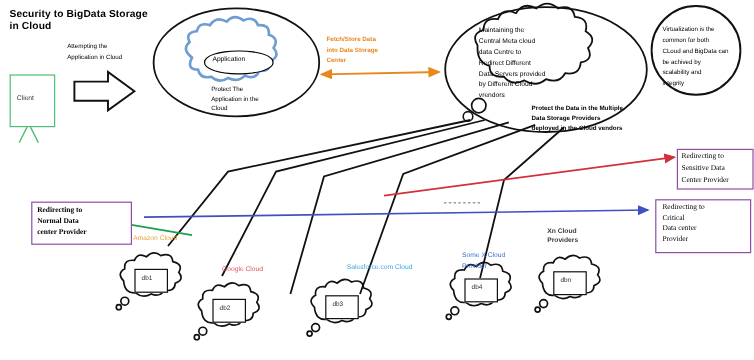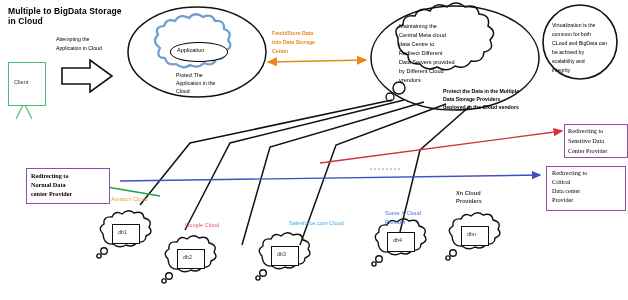--- a/index.html
+++ b/index.html
@@ -114,21 +114,21 @@
       </g>
       <g>
         <path d="M452,236 q-6,-6 1,-10 q-1,-8 8,-7 q3,-7 10,-3 q6,-6 12,-1 q9,-3 10,5
                  q9,2 5,9 q5,6 -3,9 q0,7 -9,6 q-4,6 -11,3 q-7,4 -13,-1 q-9,1 -10,-10 z"></path>
         <circle cx="453" cy="253" r="3.3"></circle>
         <circle cx="448" cy="258" r="2.1"></circle>
       </g>
     </g>
   </svg>
 
-  <div class="txt title" style="left:8px;top:6px;width:120px;">Multiple to BigData Storage in Cloud</div>
+  <div class="txt title" style="left:8px;top:6px;width:120px;">Security to BigData Storage in Cloud</div>
 
   <div class="clientbox" style="left:8px;top:62px;width:36px;height:42px;"></div>
   <div class="clienttxt" style="left:14px;top:79px;">Client</div>
 
   <div class="txt tiny" style="left:56px;top:36px;">Attempting the</div>
   <div class="txt tiny" style="left:56px;top:45px;">Application in Cloud</div>
 
   <div class="appbox" style="left:170px;top:42px;width:56px;height:18px;"></div>
   <div class="apptxt" style="left:177px;top:47px;">Application</div>
   <div class="txt tiny" style="left:176px;top:72px;">Protect The</div>

